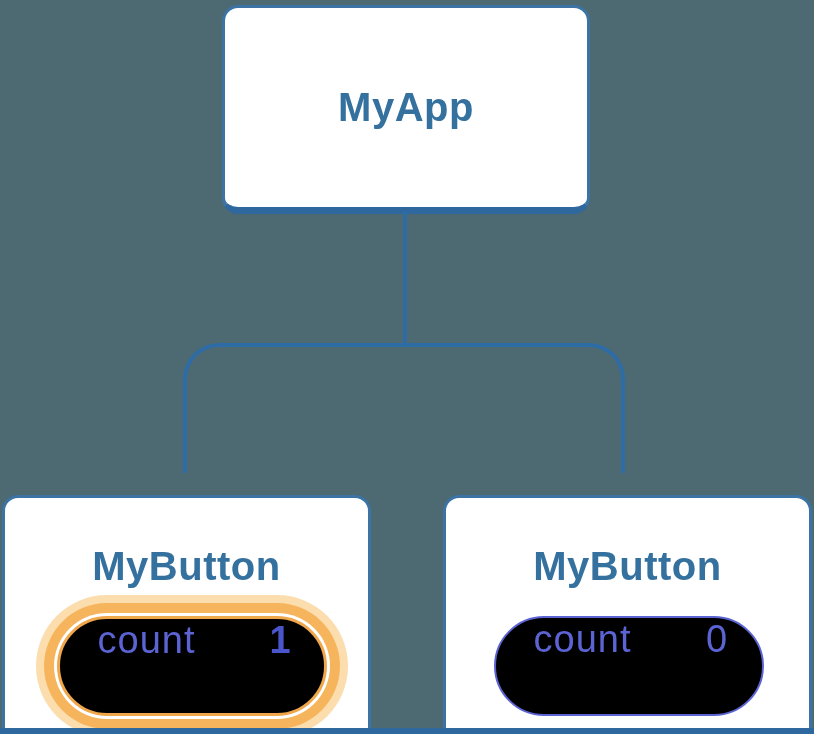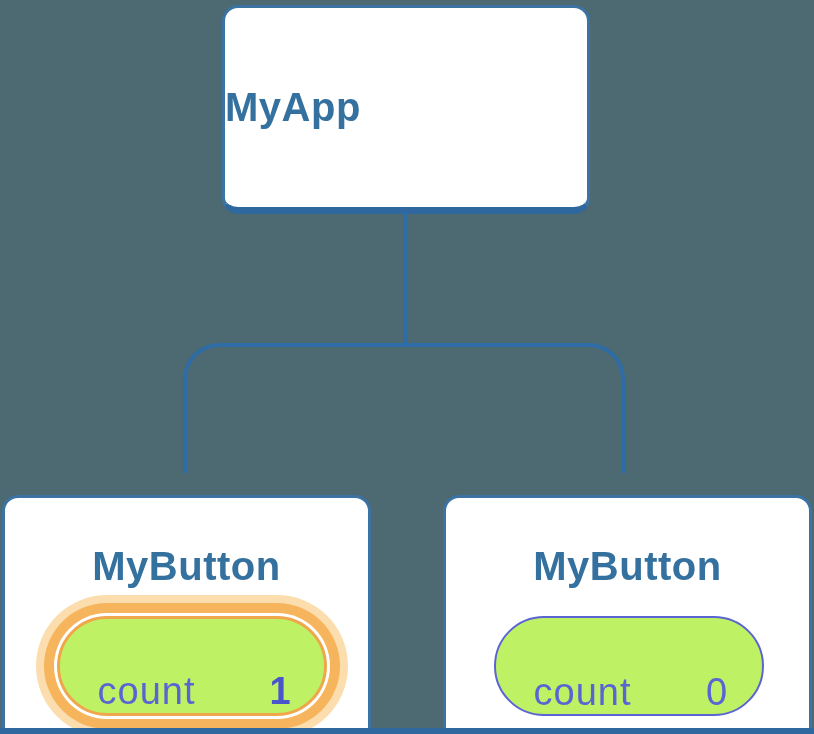--- a/index.html
+++ b/index.html
@@ -8,21 +8,21 @@
     overflow:hidden;font-family:"Liberation Sans","DejaVu Sans",sans-serif;
   }
   
   .node{
     position:absolute;background:#ffffff;border:3px solid #3a73a4;
     border-radius:16px;box-sizing:border-box;
   }
   .node-root{
     left:222px;top:5px;width:368px;height:209px;
     border-bottom:7px solid #2e689e;
-    display:flex;align-items:center;justify-content:flex-start;
+    display:flex;align-items:center;justify-content:center;
   }
   .node-child{left:2px;top:470px;width:369px;height:258px;margin-top:25px;}
   .node-child.right{left:443px;}
   .node-title{
     position:absolute;top:48px;left:0;width:100%;text-align:center;
     font-size:40px;line-height:40px;font-weight:600;color:#35719f;
     letter-spacing:0.5px;
   }
   .root-label{
     font-size:40px;font-weight:600;color:#35719f;letter-spacing:0.5px;
@@ -34,22 +34,22 @@
   }
   .bracket{
     position:absolute;left:183px;top:343px;width:442px;height:130px;
     box-sizing:border-box;
     border:4px solid #2e6ca5;border-bottom:none;
     border-radius:36px 36px 0 0;
   }
   
   .pill{
     position:absolute;top:118px;box-sizing:border-box;
-    width:270px;height:100px;border-radius:50px;background:#bef264;
-    display:flex;align-items:flex-end;
+    width:270px;height:100px;border-radius:50px;background:#000000;
+    display:flex;align-items:flex-start;
   }
   .pill-plain{
     left:48px;border:2px solid #5c64d4;
   }
   .pill-highlight{
     left:52px;border:3px solid #f0a64a;
     box-shadow:0 0 0 3px #ffffff,0 0 0 13px #f6b55c,0 0 0 21px #fbddae;
   }
   .pill-name{
     flex:0 0 173px;display:flex;align-items:center;justify-content:center;

